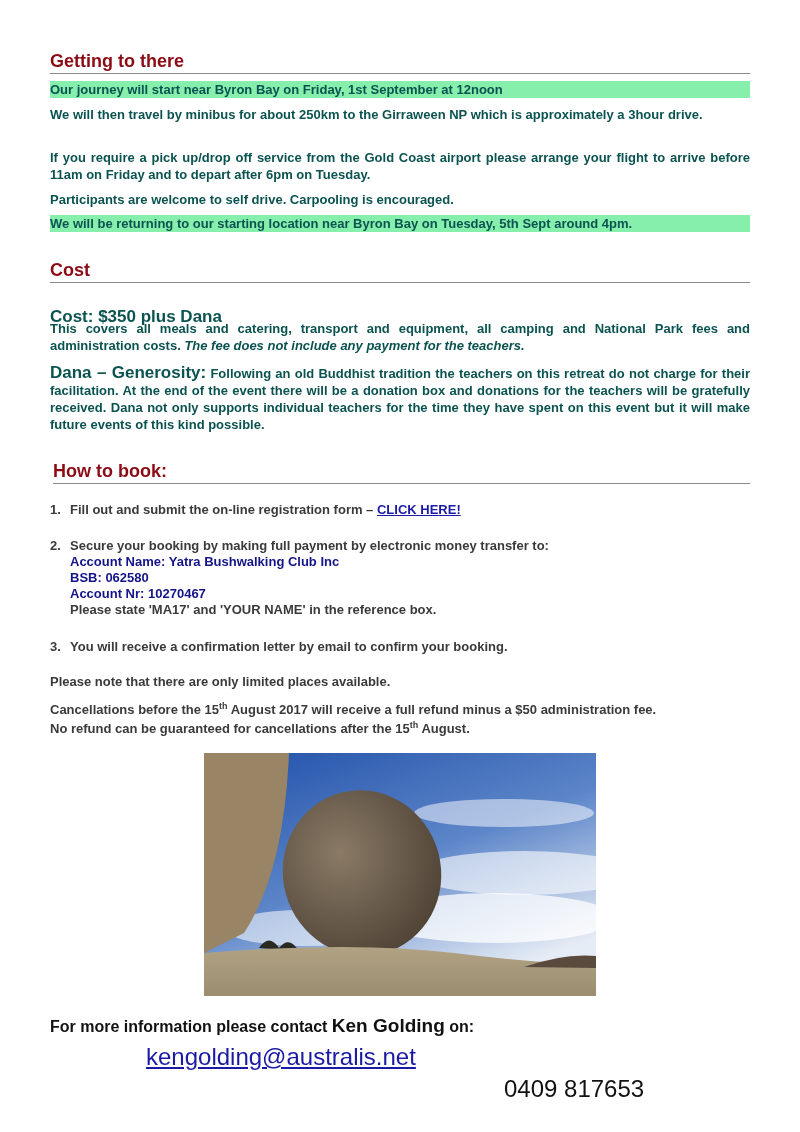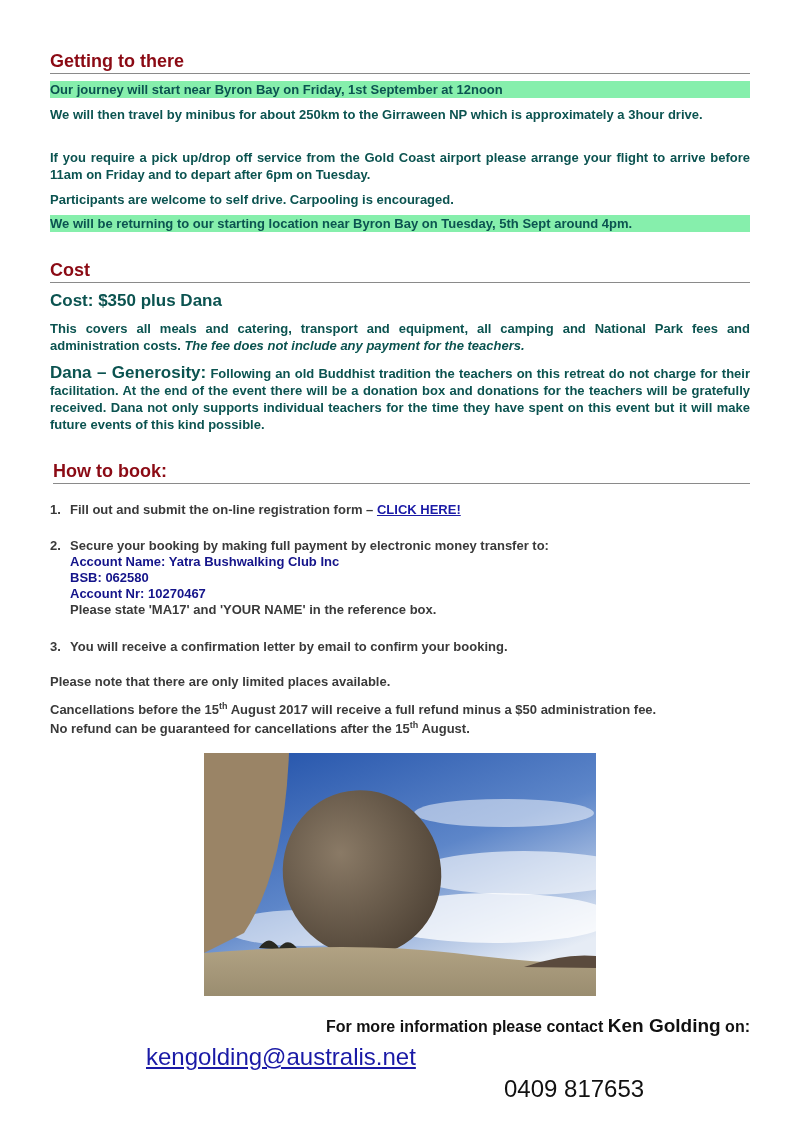--- a/index.html
+++ b/index.html
@@ -17,40 +17,40 @@
   .ital { font-style: italic; }
 
   .book { position: absolute; left: 0; width: 700px; color: #3a3a3a; font-size: 13px; font-weight: bold; line-height: 16px; }
   .book .num { display: inline-block; width: 20px; }
   .acct { color: #14148a; padding-left: 20px; }
   .ref { padding-left: 20px; }
   .link { color: #1a1aa6; text-decoration: underline; cursor: pointer; }
   sup { font-size: 9px; line-height: 0; }
 
   .photo { position: absolute; left: 154px; top: 753px; width: 392px; height: 243px; overflow: hidden; }
-  .contact-line { position: absolute; left: 0; width: 700px; text-align: right; color: #111; font-weight: bold; font-size: 16px; }
+  .contact-line { position: absolute; left: 0; width: 700px; text-align: left; color: #111; font-weight: bold; font-size: 16px; }
   .contact-line .name { font-size: 19px; }
   .contact-2 { position: absolute; left: 0; width: 700px; top: 1043px; font-size: 24px; color: #111; }
   .email { position: absolute; left: 96px; color: #1a1aa6; text-decoration: underline; cursor: pointer; }
   .phone { position: absolute; left: 454px; margin-top: 32px; }
 </style>
 </head>
 <body>
 
 <div class="page">
 
   <div class="section-head" style="top:50px;">Getting to there</div>
   <div class="para hl" style="top:81px;">Our journey will start near Byron Bay on Friday, 1st September at 12noon</div>
   <div class="para" style="top:106px;">We will then travel by minibus for about 250km to the Girraween NP which is approximately a 3hour drive.</div>
   <div class="para" style="top:149px;">If you require a pick up/drop off service from the Gold Coast airport please arrange your flight to arrive before 11am on Friday and to depart after 6pm on Tuesday.</div>
   <div class="para" style="top:191px;">Participants are welcome to self drive. Carpooling is encouraged.</div>
   <div class="para hl" style="top:215px;">We will be returning to our starting location near Byron Bay on Tuesday, 5th Sept around 4pm.</div>
 
   <div class="section-head" style="top:259px;">Cost</div>
-  <div class="cost-title" style="top:291px;">Cost:  $350 plus Dana</div>
+  <div class="cost-title" style="top:307px;">Cost:  $350 plus Dana</div>
   <div class="para" style="top:320px;"><span>This covers all meals and catering, transport and equipment, all camping and National Park fees and administration costs. </span><span class="ital">The fee does not include any payment for the teachers.</span></div>
   <div class="para" style="top:364px;"><span class="dana-lead">Dana – Generosity:</span><span> Following an old Buddhist tradition the teachers on this retreat do not charge for their facilitation. At the end of the event there will be a donation box and donations for the teachers will be gratefully received. Dana not only supports individual teachers for the time they have spent on this event but it will make future events of this kind possible.</span></div>
 
   <div class="section-head" style="top:460px; left:3px; width:697px;">How to book:</div>
 
   <div class="book" style="top:502px;">
     <span class="num">1.</span><span>Fill out and submit the on-line registration form – </span><span class="link">CLICK HERE!</span>
   </div>
 
   <div class="book" style="top:538px;">

